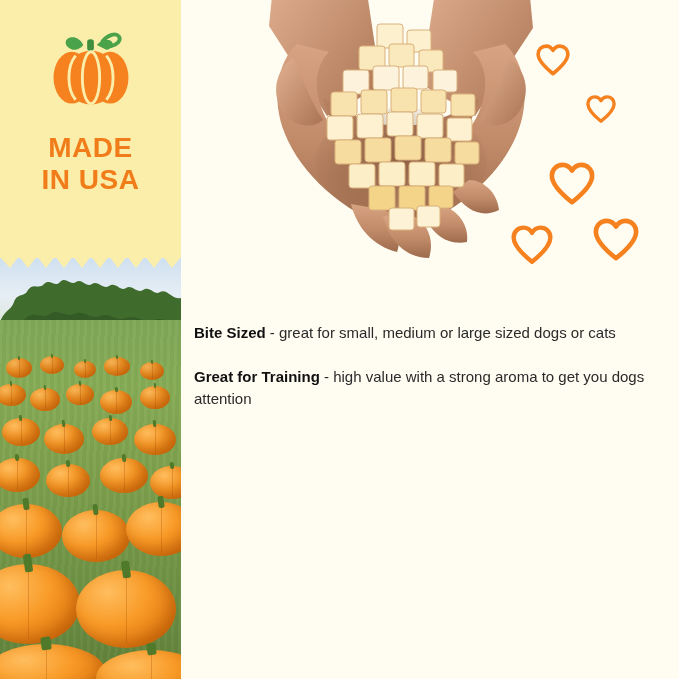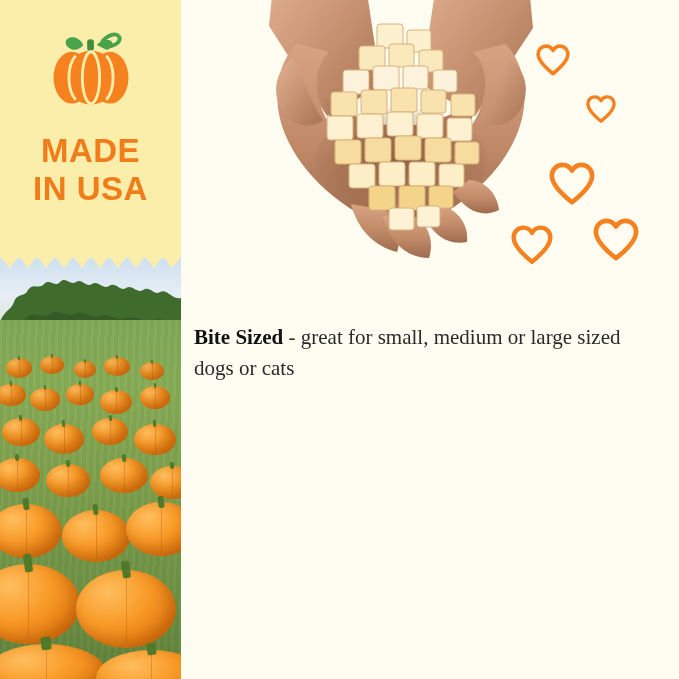--- a/index.html
+++ b/index.html
@@ -49,21 +49,21 @@
   .pumpkin-icon {
     width: 96px;
     height: 96px;
     margin: 0 auto;
     display: block;
   }
   .badge-text {
     margin-top: 14px;
     color: #f07d1a;
     font-weight: bold;
-    font-size: 33px;
+    font-size: 28px;
     line-height: 1.16;
     letter-spacing: 0.5px;
     font-family: "Liberation Sans", sans-serif;
   }
   .badge-text .line2 { display: block; text-align: center; }
 
   
   .zigzag {
     position: absolute;
     left: 0;
@@ -159,25 +159,25 @@
   .heart svg { display: block; }
 
   
   .bullets {
     position: absolute;
     left: 194px;
     top: 322px;
     width: 470px;
   }
   .bullet {
-    font-size: 21px;
+    font-size: 15px;
     line-height: 1.47;
     color: #2a2a2a;
     margin-bottom: 22px;
-    font-family: Liberation Serif, serif;
+    font-family: Liberation Sans, sans-serif;
   }
   .bullet b {
     font-weight: bold;
     color: #111;
   }
   .bullet .rest { font-weight: normal; }
 </style>
 </head>
 <body>
 
@@ -370,17 +370,20 @@
         </svg>
     </div>
   </div>
 
   <div class="bullets">
 
     <div class="bullet">
       <b>Bite Sized</b><span class="rest"> - great for small, medium or large sized dogs or cats</span>
     </div>
 
+    <div class="bullet">
+      <b>Great for Training</b><span class="rest"> - high value with a strong aroma to get you dogs attention</span>
+    </div>
 
 
   </div>
 
 </div>
 
 </body></html>

